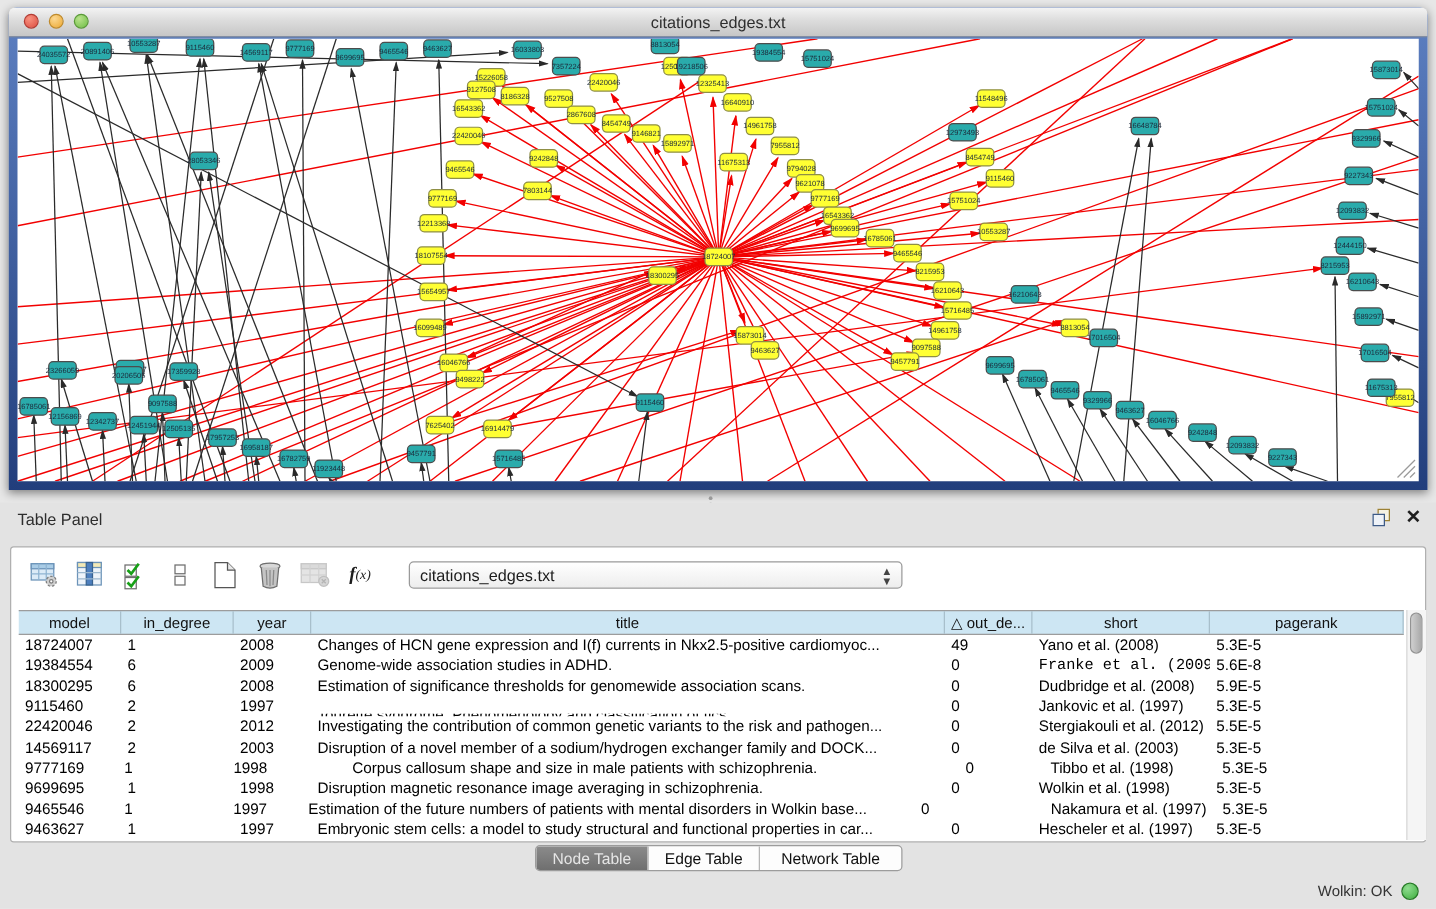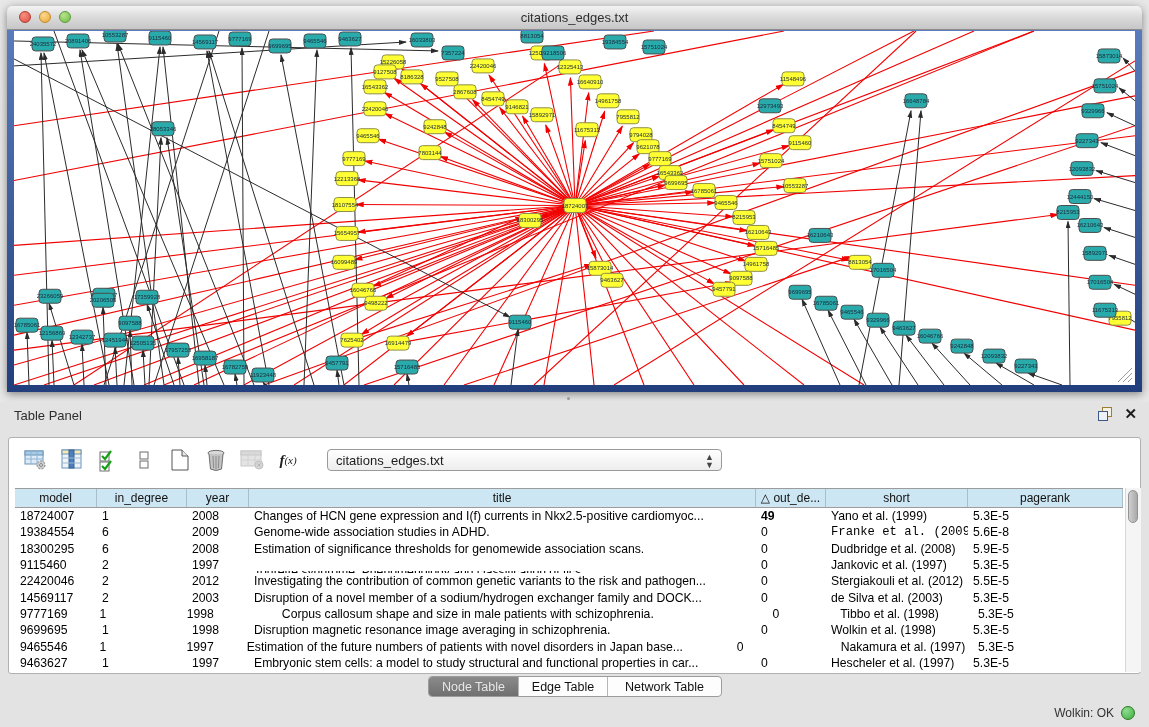--- a/index.html
+++ b/index.html
@@ -817,22 +817,22 @@
           <div class="th" style="width: 70px;">△ out_de...</div>
           <div class="th" style="width: 142px;">short</div>
           <div class="th" style="width: 155px;">pagerank</div>
         </div>
       <div class="tbody" id="tbody">
           <div class="tr">
             <div class="td" style="width: 82px;">18724007</div>
             <div class="td" style="width: 90px;">1</div>
             <div class="td" style="width: 62px;">2008</div>
             <div class="td" style="width: 507px;">Changes of HCN gene expression and I(f) currents in Nkx2.5-positive cardiomyoc...</div>
-            <div class="td" style="width: 70px; font-weight: bold;">49</div>
-            <div class="td" style="width: 142px;">Yano et al. (1999)</div>
+            <div class="td" style="width: 70px;">49</div>
+            <div class="td" style="width: 142px;">Yano et al. (2008)</div>
             <div class="td" style="width: 155px;">5.3E-5</div>
           </div>
           <div class="tr">
             <div class="td" style="width: 82px;">19384554</div>
             <div class="td" style="width: 90px;">6</div>
             <div class="td" style="width: 62px;">2009</div>
             <div class="td" style="width: 507px;">Genome-wide association studies in ADHD.</div>
             <div class="td" style="width: 70px;">0</div>
             <div class="td" style="width: 142px; font-family: Liberation Mono, monospace;">Franke et al. (2009)</div>
             <div class="td" style="width: 155px;">5.6E-8</div>
@@ -888,21 +888,21 @@
             <div class="td" style="width: 62px;">1998</div>
             <div class="td" style="width: 507px;">Disruption magnetic resonance image averaging in schizophrenia.</div>
             <div class="td" style="width: 70px;">0</div>
             <div class="td" style="width: 142px;">Wolkin et al. (1998)</div>
             <div class="td" style="width: 155px;">5.3E-5</div>
           </div>
           <div class="tr">
             <div class="td" style="width: 82px;">9465546</div>
             <div class="td" style="width: 90px;">1</div>
             <div class="td" style="width: 62px;">1997</div>
-            <div class="td" style="width: 507px;">Estimation of the future numbers of patients with novel disorders in Japan base...</div>
+            <div class="td" style="width: 507px;">Estimation of the future numbers of patients with mental disorders in Wolkin base...</div>
             <div class="td" style="width: 70px;">0</div>
             <div class="td" style="width: 142px; margin-left: 36px;">Nakamura et al. (1997)</div>
             <div class="td" style="width: 155px;">5.3E-5</div>
           </div>
           <div class="tr">
             <div class="td" style="width: 82px;">9463627</div>
             <div class="td" style="width: 90px;">1</div>
             <div class="td" style="width: 62px;">1997</div>
             <div class="td" style="width: 507px;">Embryonic stem cells: a model to study structural and functional properties in car...</div>
             <div class="td" style="width: 70px;">0</div>

